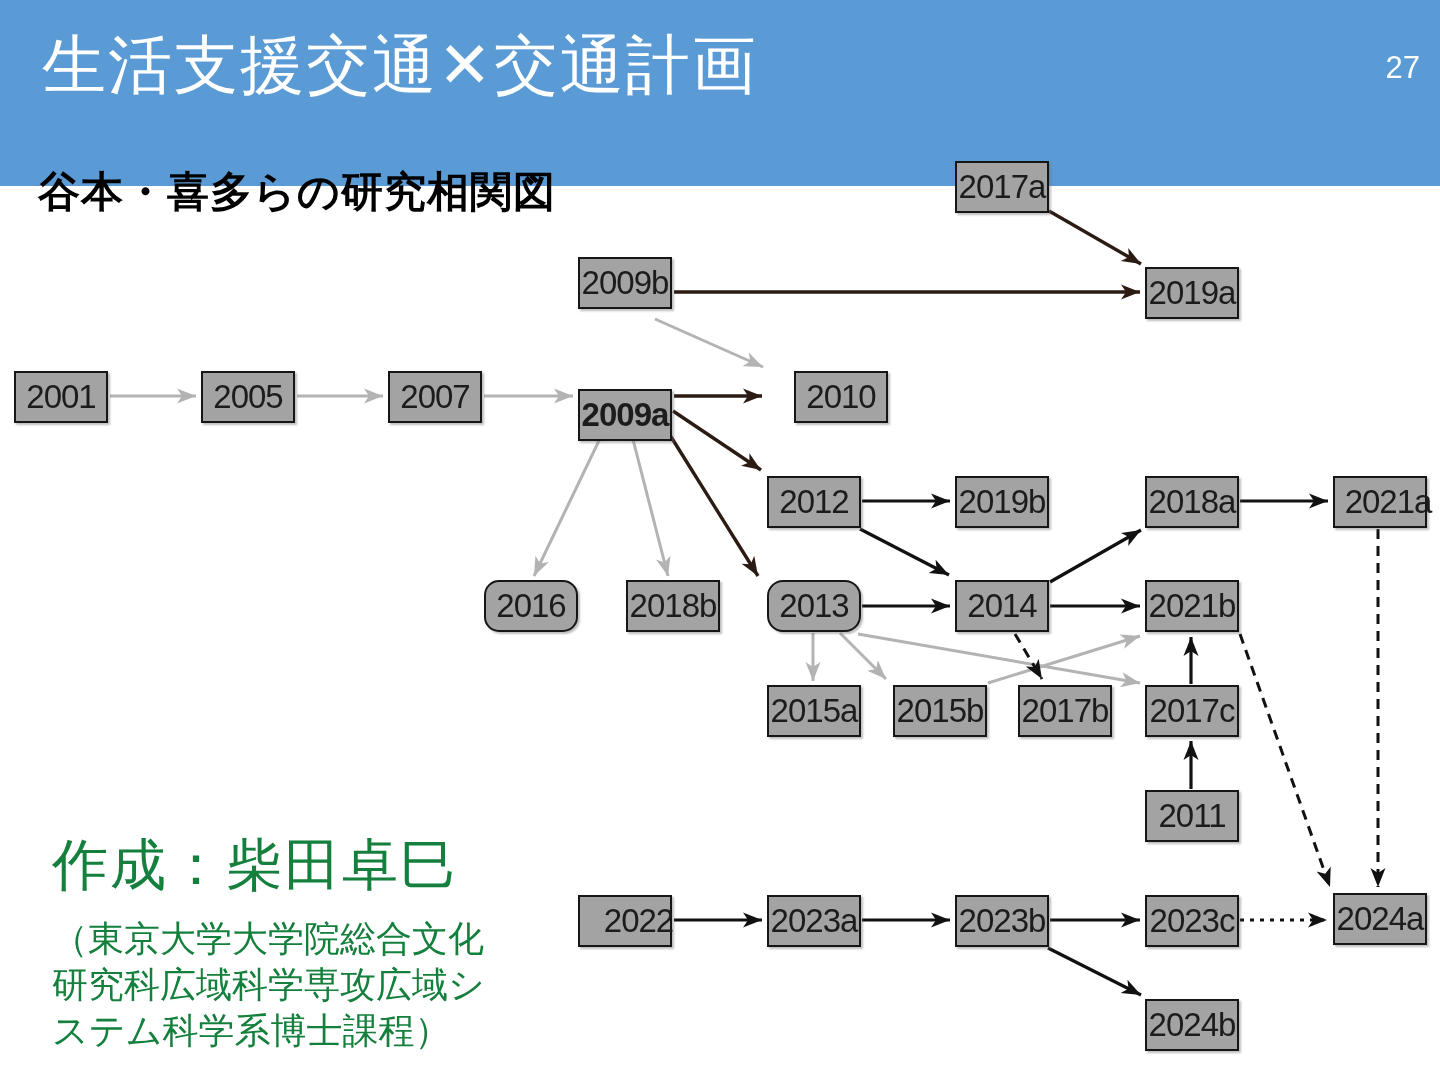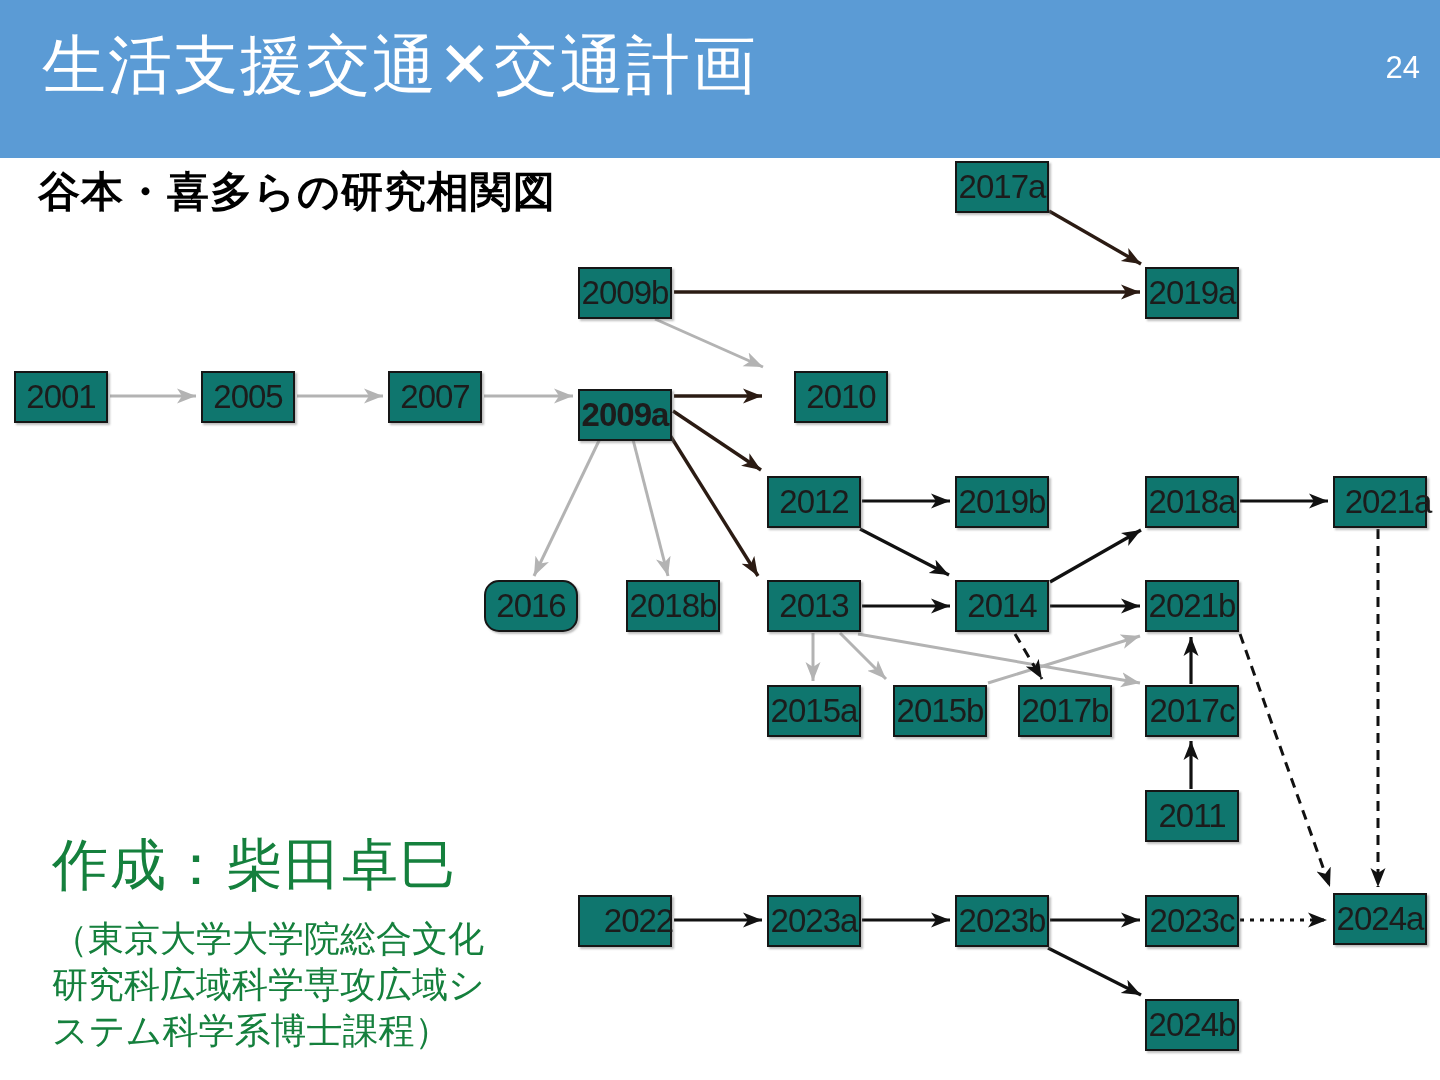--- a/index.html
+++ b/index.html
@@ -1,53 +1,53 @@
 <!DOCTYPE html>
 <html><head>
 <meta charset="utf-8">
 <style>
   html,body{margin:0;padding:0;}
   body{
     width:1440px;height:1080px;position:relative;overflow:hidden;
     background:#ffffff;font-family:"Liberation Sans","DejaVu Sans",sans-serif;
   }
   .header{
-    position:absolute;left:0;top:0;width:1440px;height:158px;
+    position:absolute;left:0;top:0;width:1440px;height:186px;
     background:#5B9BD5;color:#ffffff;
   }
   .header .title{
     position:absolute;left:42px;top:22px;font-size:64px;font-weight:400;
     letter-spacing:2px;white-space:nowrap;
   }
   .header .pagenum{
     position:absolute;right:20px;top:50px;font-size:31px;font-weight:400;
   }
   .subtitle{
     position:absolute;left:38px;top:164px;font-size:42px;font-weight:700;
     color:#000;white-space:nowrap;letter-spacing:1px;
   }
   .diagram{position:absolute;left:0;top:0;width:1440px;height:1080px;}
   .diagram svg{position:absolute;left:0;top:0;}
   .node{
     position:absolute;box-sizing:border-box;width:94px;height:52px;
-    background:#0f766e;border:2.5px solid #161616;
+    background:#a3a3a3;border:2.5px solid #161616;
     box-shadow:2px 2px 2px rgba(110,110,110,0.45);
     display:flex;align-items:center;justify-content:center;
     font-size:33px;color:#1c1c1c;letter-spacing:-1px;white-space:nowrap;
   }
   .attribution{position:absolute;left:52px;top:828px;color:#15803d;}
   .attribution .big{font-size:56px;font-weight:400;letter-spacing:2px;white-space:nowrap;}
   .attribution .small{font-size:36px;font-weight:400;line-height:46px;margin-top:12px;white-space:nowrap;}
 </style>
 </head>
 <body>
 
 <div class="header">
   <div class="title">生活支援交通✕交通計画</div>
-  <div class="pagenum">24</div>
+  <div class="pagenum">27</div>
 </div>
 
 <div class="subtitle">谷本・喜多らの研究相関図</div>
 
 <div class="diagram">
   <svg width="1440" height="1080">
       <defs>
         <marker id="arrow-gray" markerUnits="userSpaceOnUse" markerWidth="22" markerHeight="18" refX="19" refY="8" orient="auto">
           <path d="M0,0.5 L19,8 L0,15.5 L5,8 Z" fill="#b3b3b3"></path>
         </marker>
@@ -87,32 +87,32 @@
       <line x1="1048" y1="948" x2="1141" y2="995" stroke="#111111" stroke-width="3.2" marker-end="url(#arrow-black)"></line>
       <line x1="1015" y1="634" x2="1042" y2="679" stroke="#111111" stroke-width="3" stroke-dasharray="10 7" marker-end="url(#arrow-black)"></line>
       <line x1="1378" y1="529" x2="1378" y2="887" stroke="#111111" stroke-width="3" stroke-dasharray="10 7" marker-end="url(#arrow-black)"></line>
       <line x1="1240" y1="634" x2="1330" y2="887" stroke="#111111" stroke-width="3" stroke-dasharray="10 7" marker-end="url(#arrow-black)"></line>
       <line x1="1240" y1="920" x2="1327" y2="920" stroke="#111111" stroke-width="3" stroke-dasharray="4 6" marker-end="url(#arrow-black)"></line>
     </svg>
   <div>
       <div class="node" style="left: 14px; top: 371px;">2001</div>
       <div class="node" style="left: 201px; top: 371px;">2005</div>
       <div class="node" style="left: 388px; top: 371px;">2007</div>
-      <div class="node" style="left: 578px; top: 267px;">2009b</div>
+      <div class="node" style="left: 578px; top: 257px;">2009b</div>
       <div class="node" style="left: 578px; top: 389px; font-weight: bold;">2009a</div>
       <div class="node" style="left: 955px; top: 161px;">2017a</div>
       <div class="node" style="left: 1145px; top: 267px;">2019a</div>
       <div class="node" style="left: 767px; top: 371px; margin-left: 27px;">2010</div>
       <div class="node" style="left: 767px; top: 476px;">2012</div>
       <div class="node" style="left: 955px; top: 476px;">2019b</div>
       <div class="node" style="left: 1145px; top: 476px;">2018a</div>
       <div class="node" style="left: 1333px; top: 476px; padding-left: 16px;">2021a</div>
       <div class="node" style="left: 484px; top: 580px; border-radius: 15px;">2016</div>
       <div class="node" style="left: 626px; top: 580px;">2018b</div>
-      <div class="node" style="left: 767px; top: 580px;">2013</div>
+      <div class="node" style="left: 767px; top: 580px; border-radius: 16px;">2013</div>
       <div class="node" style="left: 955px; top: 580px;">2014</div>
       <div class="node" style="left: 1145px; top: 580px;">2021b</div>
       <div class="node" style="left: 767px; top: 685px;">2015a</div>
       <div class="node" style="left: 893px; top: 685px;">2015b</div>
       <div class="node" style="left: 1018px; top: 685px;">2017b</div>
       <div class="node" style="left: 1145px; top: 685px;">2017c</div>
       <div class="node" style="left: 1145px; top: 790px;">2011</div>
       <div class="node" style="left: 578px; top: 895px; padding-left: 27px;">2022</div>
       <div class="node" style="left: 767px; top: 895px;">2023a</div>
       <div class="node" style="left: 955px; top: 895px;">2023b</div>

